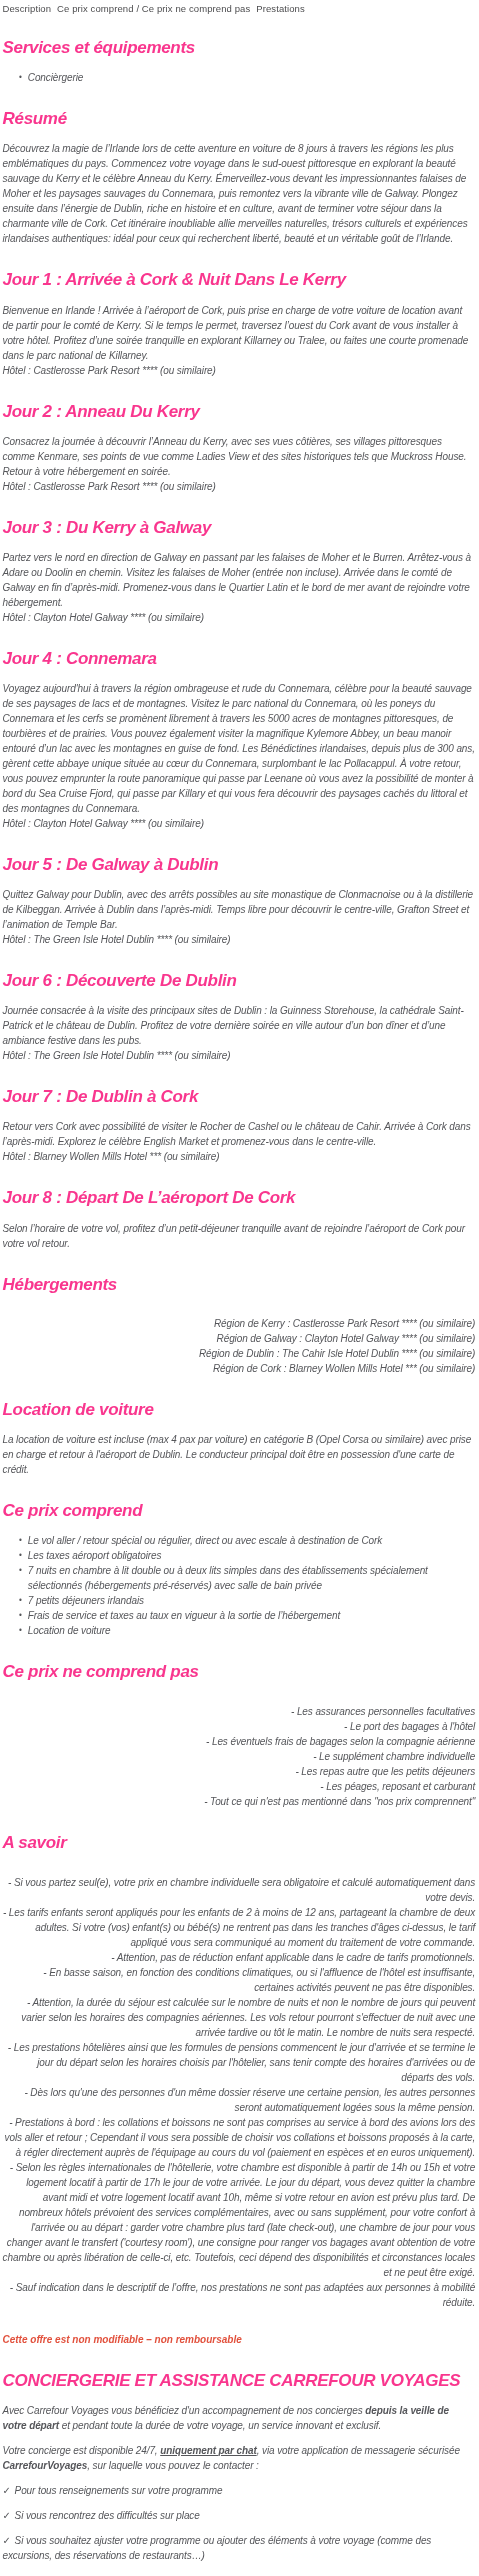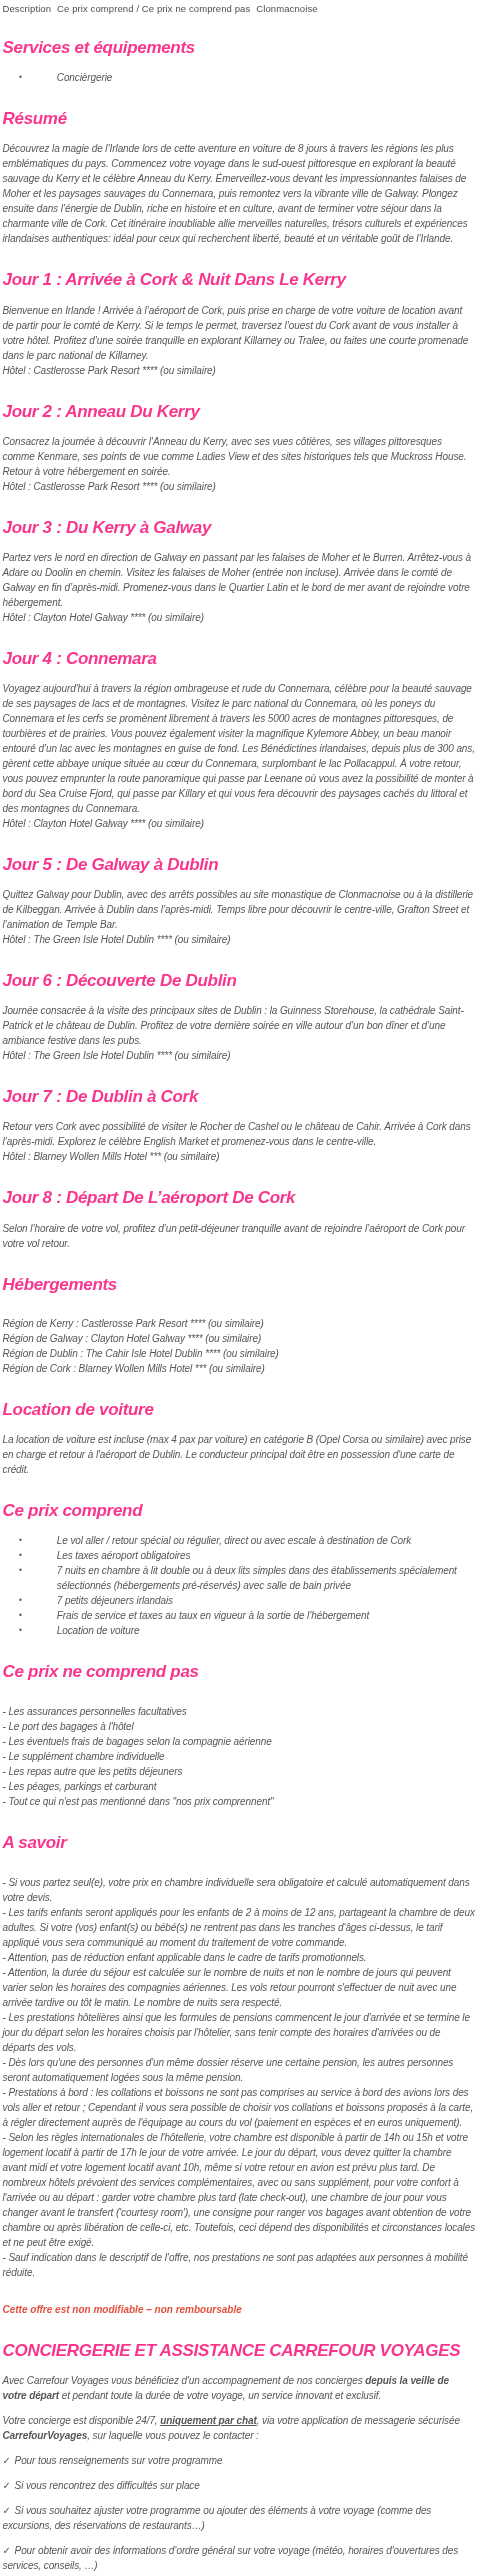--- a/index.html
+++ b/index.html
@@ -38,55 +38,55 @@
     font-size: 10px;
     font-style: italic;
     line-height: 15px;
     letter-spacing: -0.1px;
     color: #55565a;
   }
   .para { margin: 10px 0; }
   .para .b { font-weight: 700; }
   .para .u { text-decoration: underline; }
 
-  .line-list { margin: 22px 0; }
+  .line-list { margin: 22px 0; text-align: right; }
   .line-list .line { display: block; }
 
   .bullet-list { margin: 10px 0 12.6px 0; }
   .bullet-row { display: flex; margin: 0; }
   .bullet-dot {
     flex: 0 0 auto;
     width: 8.9px;
     margin-left: 16.4px;
     font-style: normal;
     font-size: 8.2px;
     line-height: 15px;
   }
-  .bullet-text { flex: 1 1 auto; margin-left: 29px; }
+  .bullet-text { flex: 1 1 auto; }
 
   .check-row { margin: 10px 0; display: block; }
   .check-icon { margin-right: 3.8px; font-style: normal; }
 
   .note {
     color: #e2513d;
     font-size: 10px;
     font-weight: 700;
     font-style: italic;
     line-height: 15px;
     margin: 16.4px 0 6.3px 0;
   }
 </style>
 </head>
 <body>
 
 <div class="page">
   <div class="topnav">
     <span class="tab">Description</span>
     <span class="tab">Ce prix comprend / Ce prix ne comprend pas</span>
-    <span class="tab">Clonmacnoise</span>
+    <span class="tab">Prestations</span>
   </div>
   <main>
       <h2 class="section-heading">Services et équipements</h2>
       <div class="bullet-list">
         <div class="bullet-row">
           <span class="bullet-dot">•</span>
           <span class="bullet-text">Concièrgerie</span>
         </div>
       </div>
       <h2 class="section-heading">Résumé</h2>
@@ -143,28 +143,29 @@
           <span class="bullet-text">Location de voiture</span>
         </div>
       </div>
       <h2 class="section-heading">Ce prix ne comprend pas</h2>
       <div class="line-list">
         <span class="line">- Les assurances personnelles facultatives</span>
         <span class="line">- Le port des bagages à l'hôtel</span>
         <span class="line">- Les éventuels frais de bagages selon la compagnie aérienne</span>
         <span class="line">- Le supplément chambre individuelle</span>
         <span class="line">- Les repas autre que les petits déjeuners</span>
-        <span class="line">- Les péages, parkings et carburant</span>
+        <span class="line">- Les péages, reposant et carburant</span>
         <span class="line">- Tout ce qui n'est pas mentionné dans "nos prix comprennent"</span>
       </div>
       <h2 class="section-heading">A savoir</h2>
       <div class="line-list">
         <span class="line">- Si vous partez seul(e), votre prix en chambre individuelle sera obligatoire et calculé automatiquement dans votre devis.</span>
         <span class="line">- Les tarifs enfants seront appliqués pour les enfants de 2 à moins de 12 ans, partageant la chambre de deux adultes. Si votre (vos) enfant(s) ou bébé(s) ne rentrent pas dans les tranches d'âges ci-dessus, le tarif appliqué vous sera communiqué au moment du traitement de votre commande.</span>
         <span class="line">- Attention, pas de réduction enfant applicable dans le cadre de tarifs promotionnels.</span>
+        <span class="line">- En basse saison, en fonction des conditions climatiques, ou si l'affluence de l'hôtel est insuffisante, certaines activités peuvent ne pas être disponibles.</span>
         <span class="line">- Attention, la durée du séjour est calculée sur le nombre de nuits et non le nombre de jours qui peuvent varier selon les horaires des compagnies aériennes. Les vols retour pourront s'effectuer de nuit avec une arrivée tardive ou tôt le matin. Le nombre de nuits sera respecté.</span>
         <span class="line">- Les prestations hôtelières ainsi que les formules de pensions commencent le jour d'arrivée et se termine le jour du départ selon les horaires choisis par l'hôtelier, sans tenir compte des horaires d'arrivées ou de départs des vols.</span>
         <span class="line">- Dès lors qu'une des personnes d'un même dossier réserve une certaine pension, les autres personnes seront automatiquement logées sous la même pension.</span>
         <span class="line">- Prestations à bord : les collations et boissons ne sont pas comprises au service à bord des avions lors des vols aller et retour ; Cependant il vous sera possible de choisir vos collations et boissons proposés à la carte, à régler directement auprès de l'équipage au cours du vol (paiement en espèces et en euros uniquement).</span>
         <span class="line">- Selon les règles internationales de l'hôtellerie, votre chambre est disponible à partir de 14h ou 15h et votre logement locatif à partir de 17h le jour de votre arrivée. Le jour du départ, vous devez quitter la chambre avant midi et votre logement locatif avant 10h, même si votre retour en avion est prévu plus tard. De nombreux hôtels prévoient des services complémentaires, avec ou sans supplément, pour votre confort à l'arrivée ou au départ : garder votre chambre plus tard (late check-out), une chambre de jour pour vous changer avant le transfert ('courtesy room'), une consigne pour ranger vos bagages avant obtention de votre chambre ou après libération de celle-ci, etc. Toutefois, ceci dépend des disponibilités et circonstances locales et ne peut être exigé.</span>
         <span class="line">- Sauf indication dans le descriptif de l’offre, nos prestations ne sont pas adaptées aux personnes à mobilité réduite.</span>
       </div>
       <div class="note">Cette offre est non modifiable – non remboursable</div>
       <h2 class="section-heading">CONCIERGERIE ET ASSISTANCE CARREFOUR VOYAGES</h2>
       <div class="para"><span>Avec Carrefour Voyages vous bénéficiez d'un accompagnement de nos concierges </span><span class="b ">depuis la veille de votre départ</span><span> et pendant toute la durée de votre voyage, un service innovant et exclusif.</span></div>

